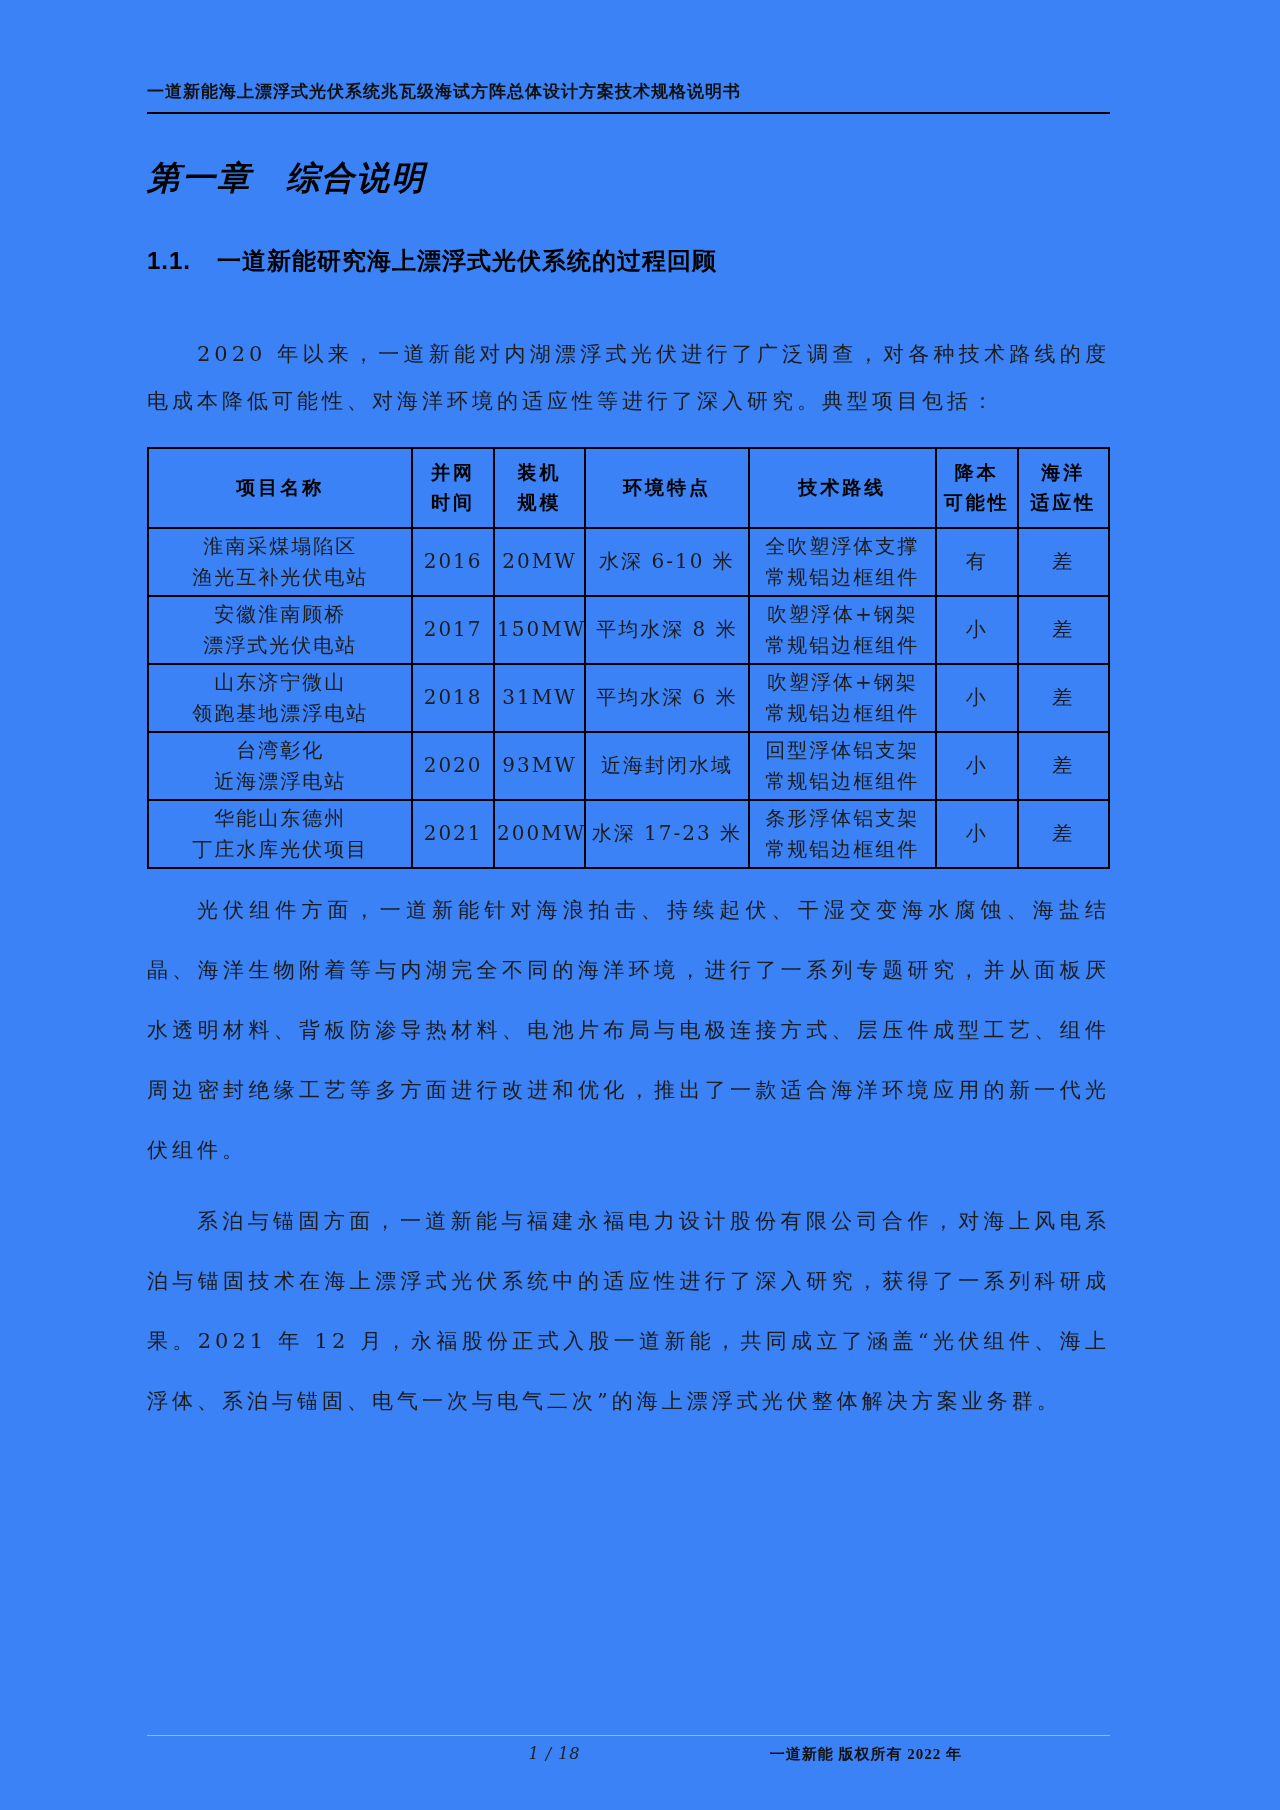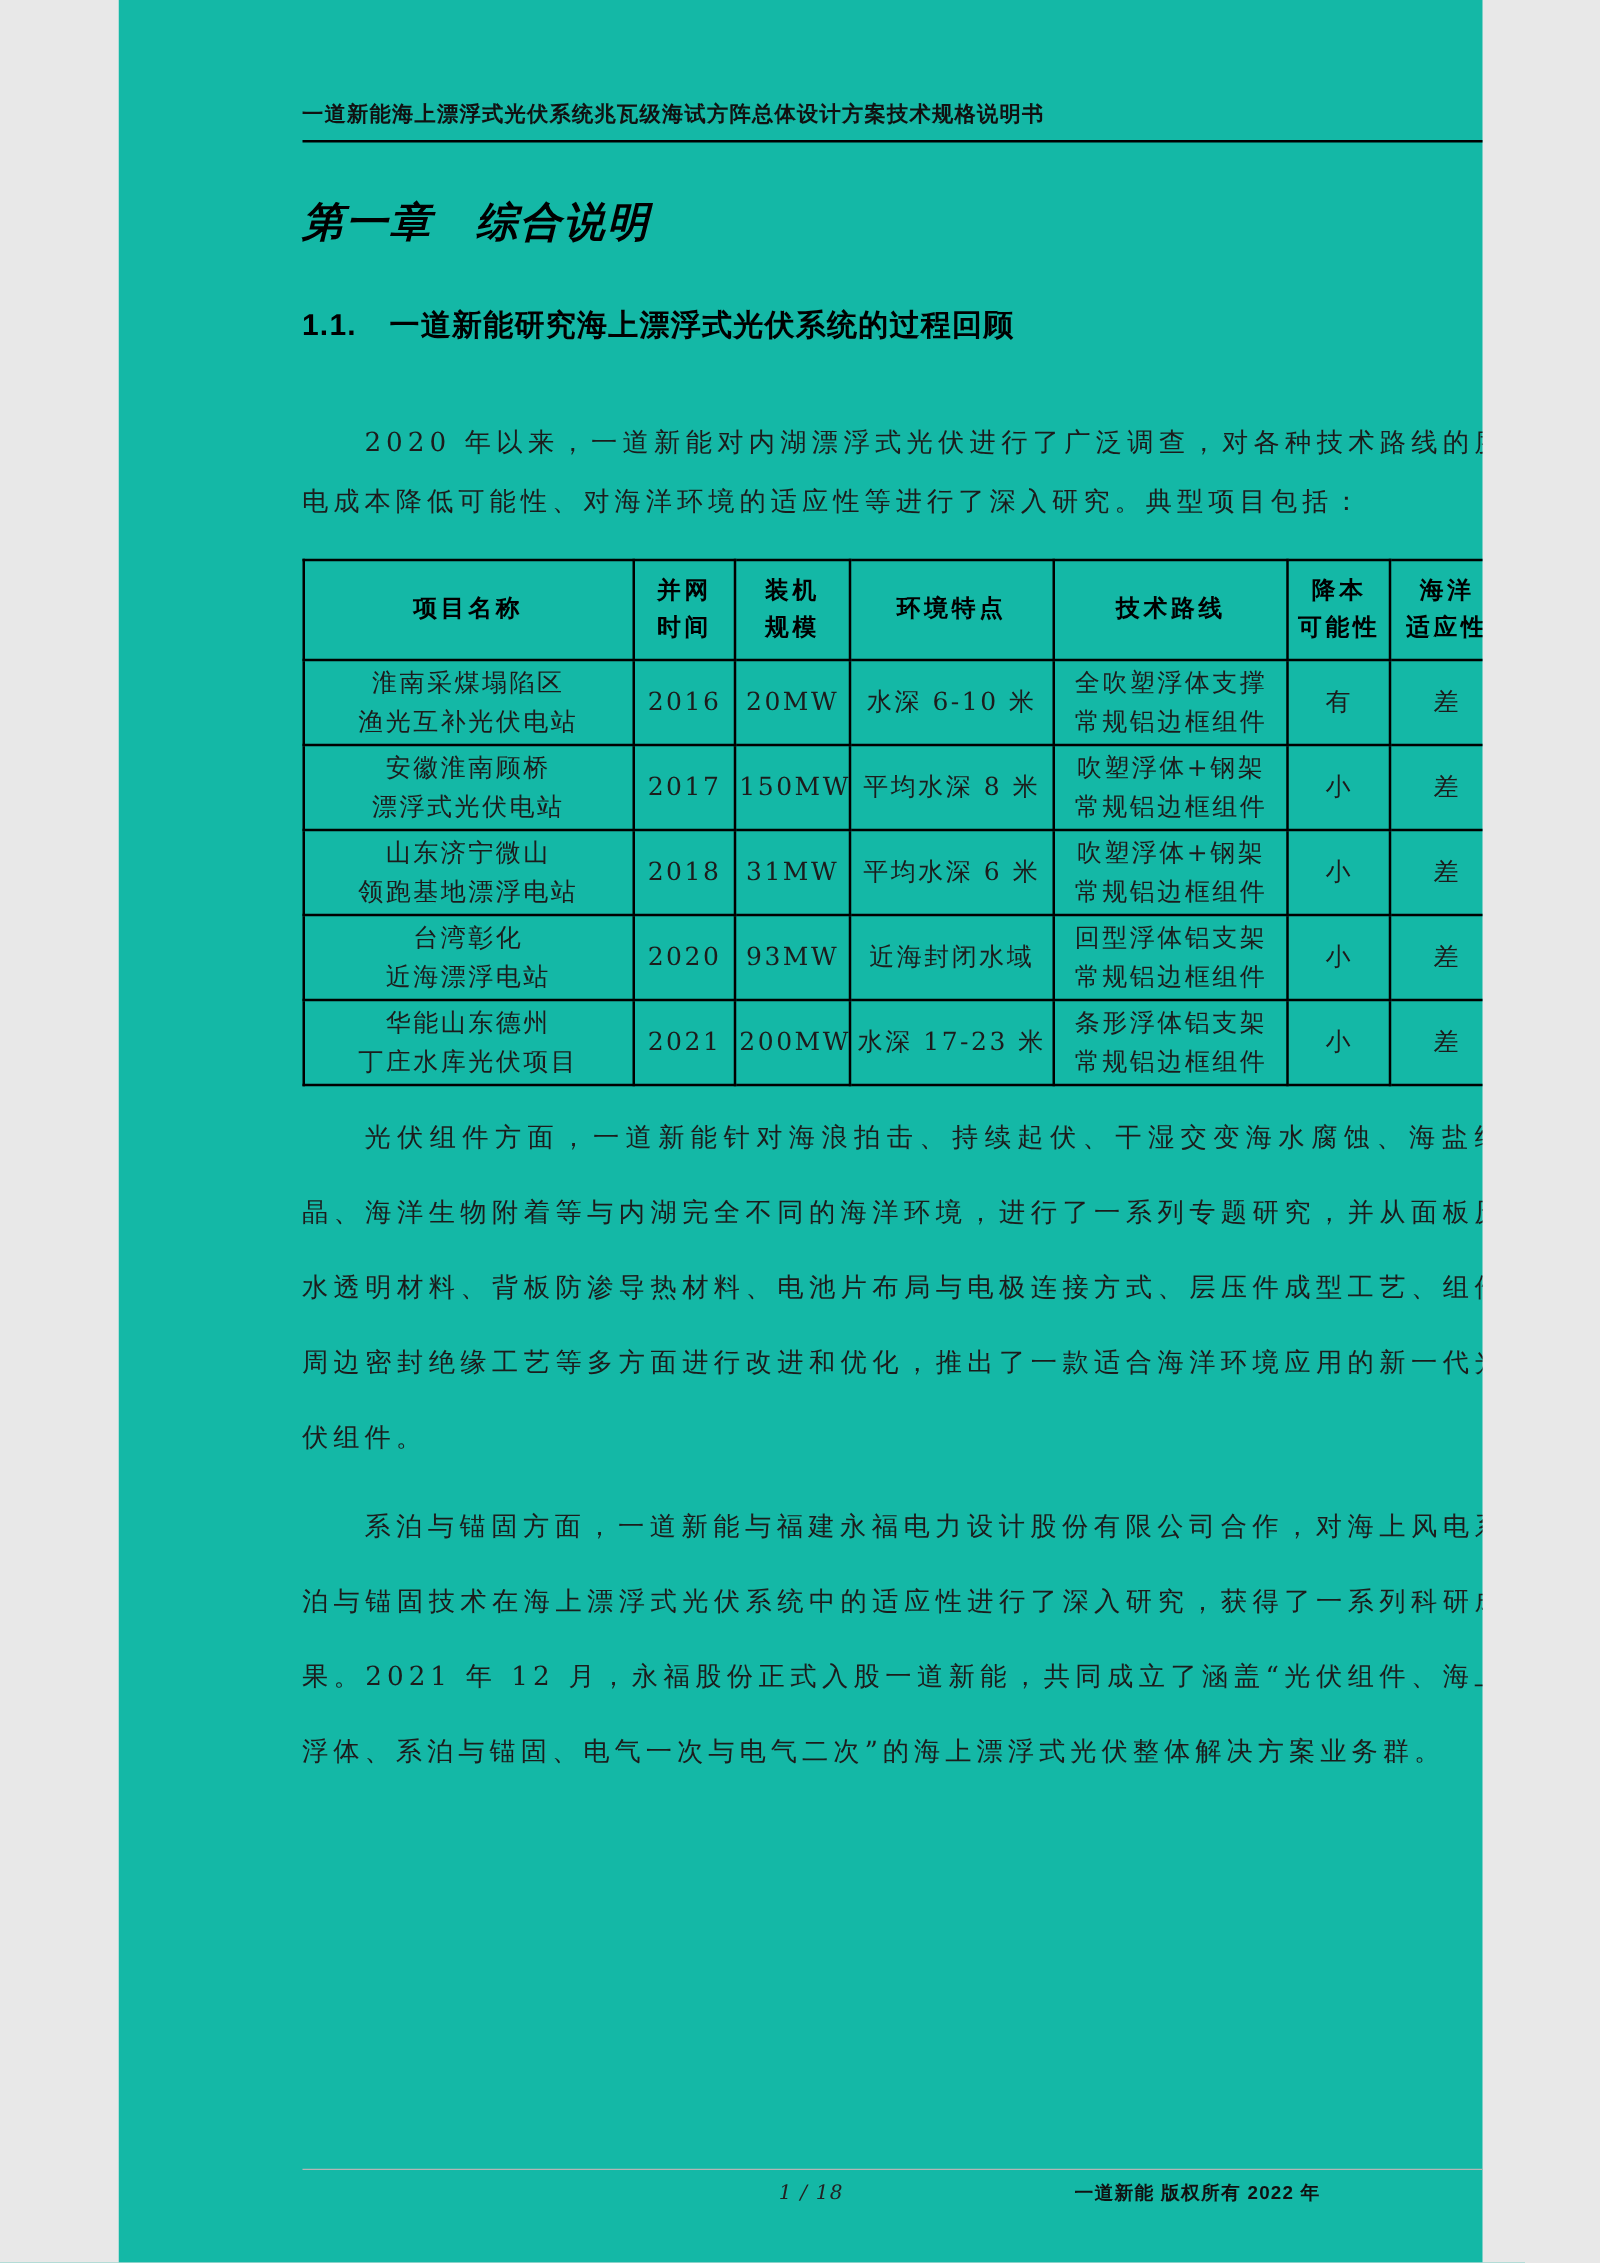--- a/index.html
+++ b/index.html
@@ -1,19 +1,19 @@
 <!DOCTYPE html>
 <html><head>
 <meta charset="utf-8">
 <style>
   * { margin:0; padding:0; box-sizing:border-box; }
   html,body { background:#e8e8e8; }
   .page {
-    position:relative; width:1091px; height:1810px;
-    background:#14b8a6; margin:0 auto; overflow:hidden;
+    position:relative; width:1280px; height:1810px;
+    background:#3b82f6; margin:0 auto; overflow:hidden;
     font-family:"DejaVu Serif","Liberation Serif",serif; color:#1a1a1a;
   }
   .doc-header {
     position:absolute; left:147px; top:80px; width:963px;
     font-family:"Liberation Sans","DejaVu Sans",sans-serif;
     font-weight:bold; font-size:17px; letter-spacing:1px; color:#111;
     padding-bottom:9px; border-bottom:2px solid #000;
   }
   .content { position:absolute; left:147px; top:0; width:963px; }
   .chapter {
@@ -49,21 +49,21 @@
     position:absolute; left:147px; top:1735px; width:963px; height:0;
     border-top:1px solid #b5b5b5;
   }
   .footer { position:absolute; left:147px; top:1744px; width:815px; height:26px; }
   .page-num {
     position:absolute; left:0; right:0; text-align:center;
     font-size:16px; letter-spacing:1px; color:#222;font-style:italic;
   }
   .copyright {
     position:absolute; right:0; top:1px;
-    font-family:Liberation Sans, sans-serif; font-weight:bold;
+    font-family:Liberation Serif, serif; font-weight:bold;
     font-size:15px; letter-spacing:1px; color:#111;
   }
 </style>
 </head>
 <body>
 
 <div class="page">
 
   <div class="doc-header">一道新能海上漂浮式光伏系统兆瓦级海试方阵总体设计方案技术规格说明书</div>
 

